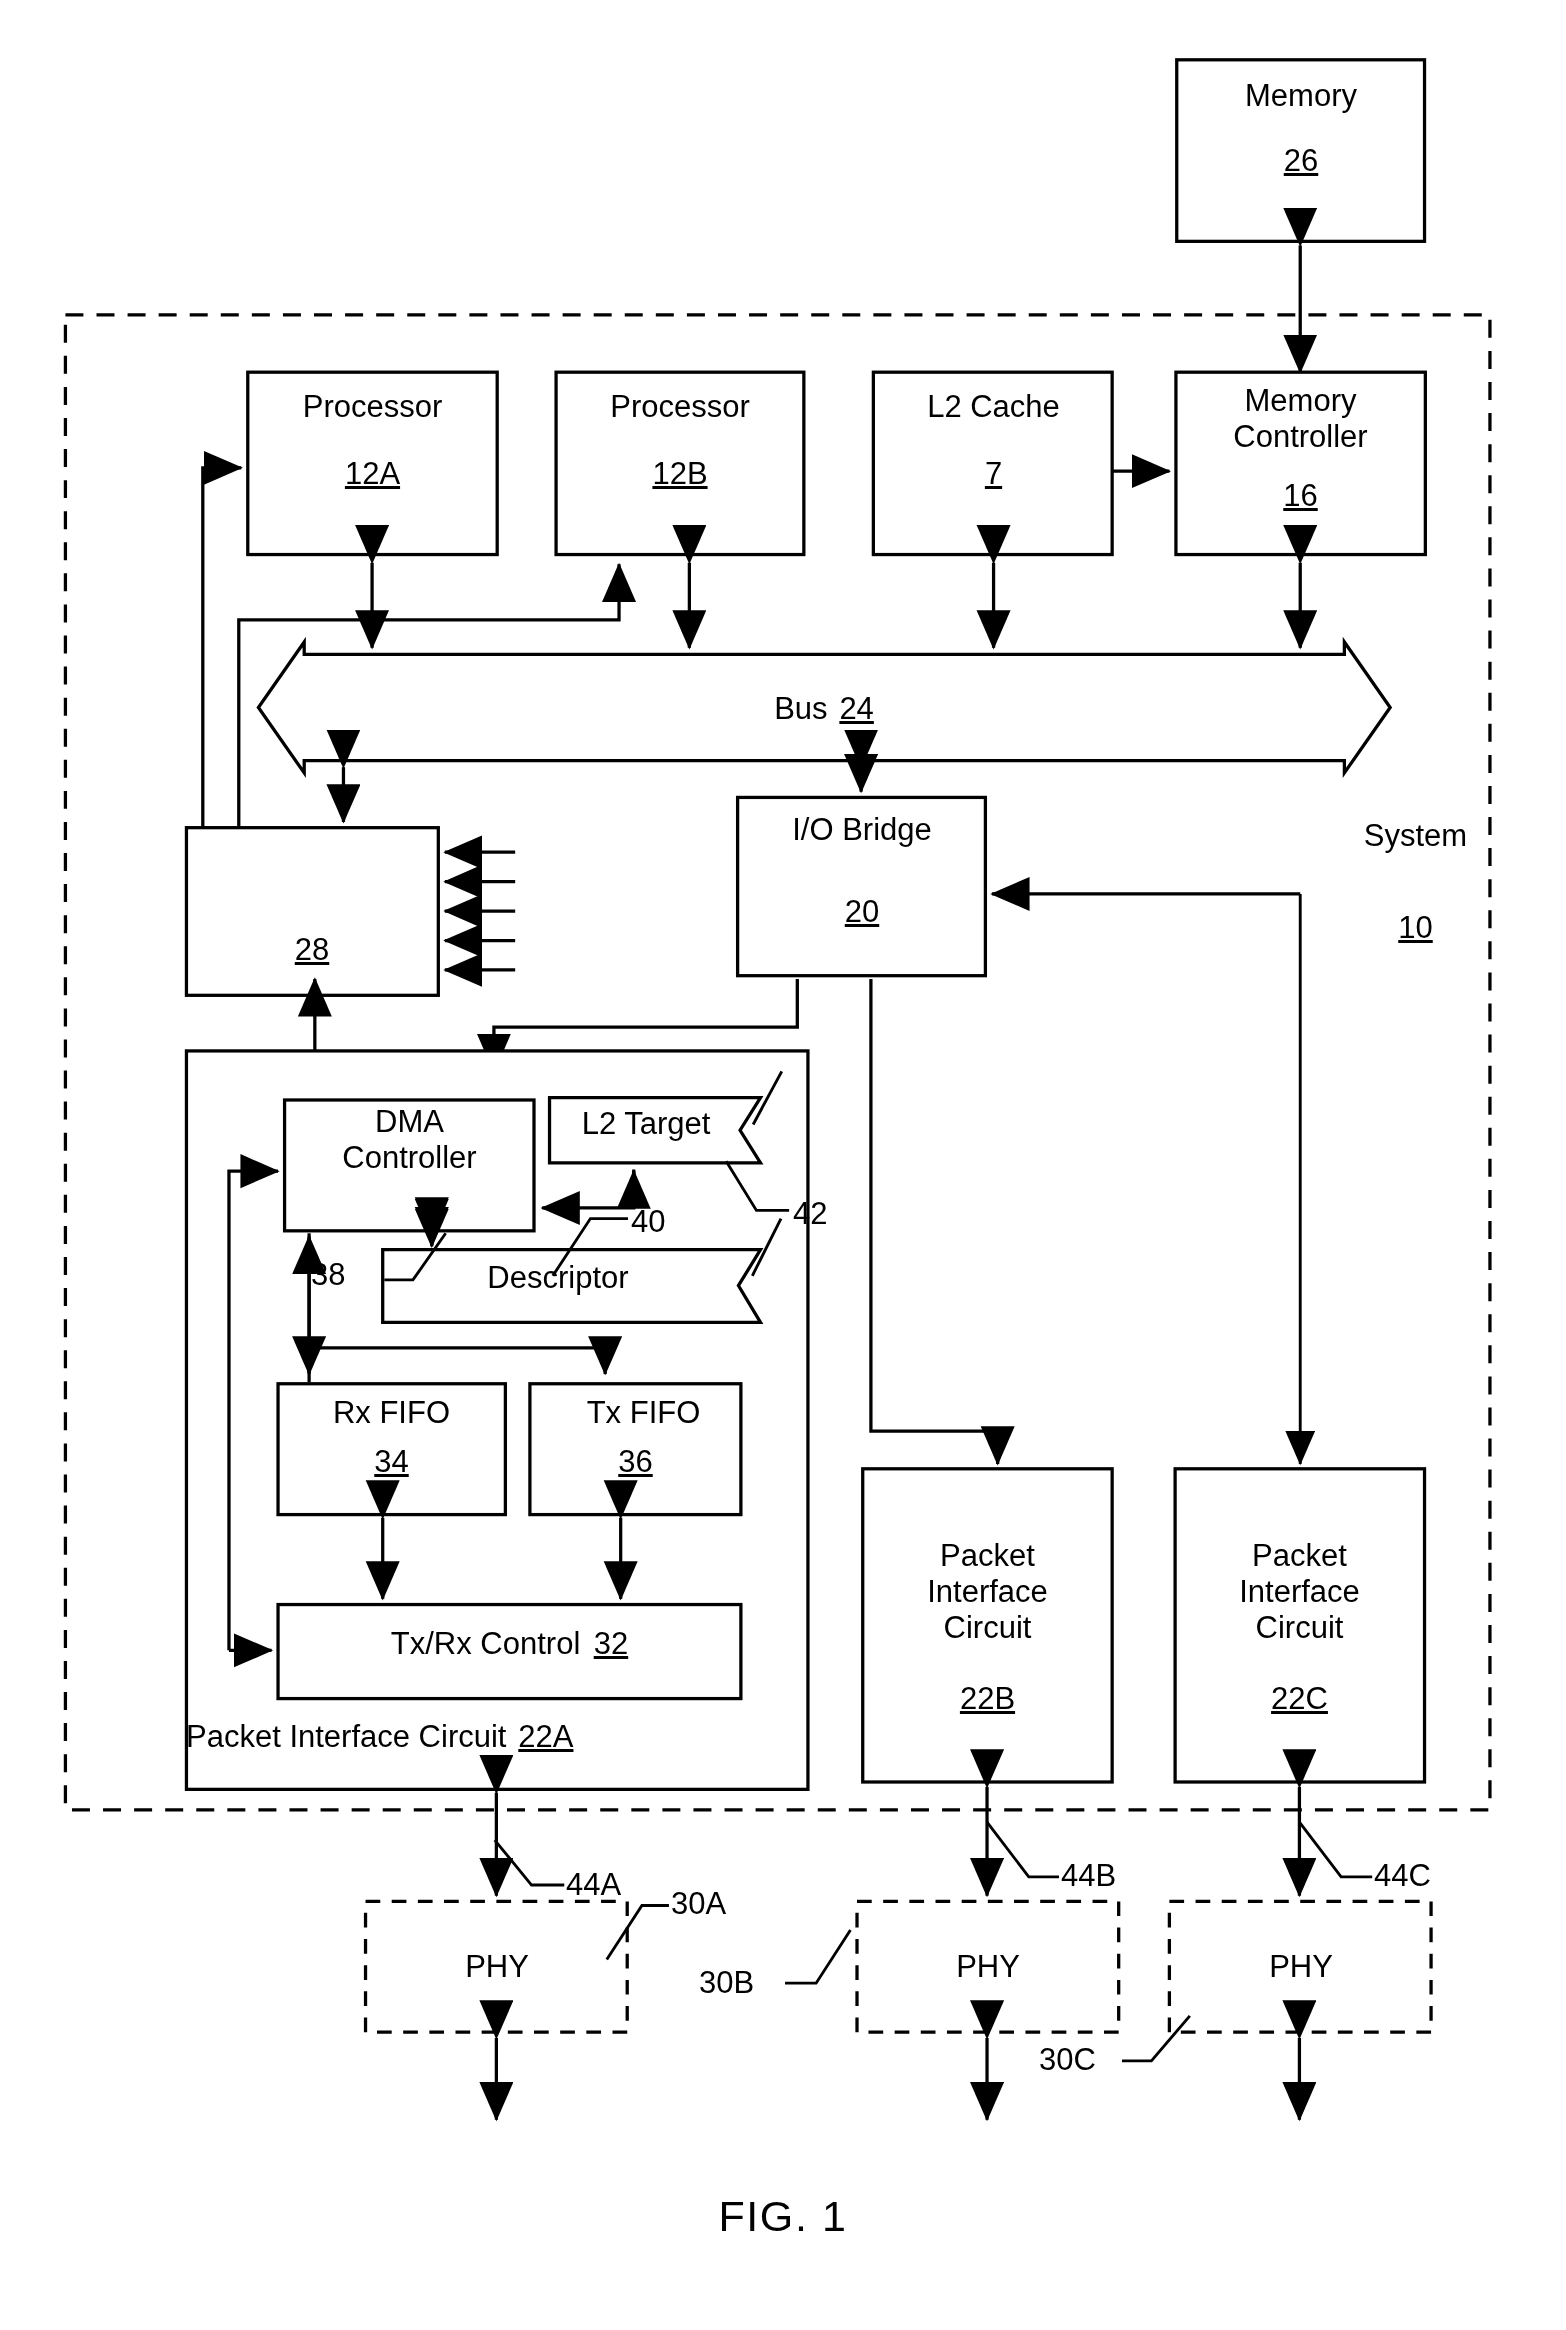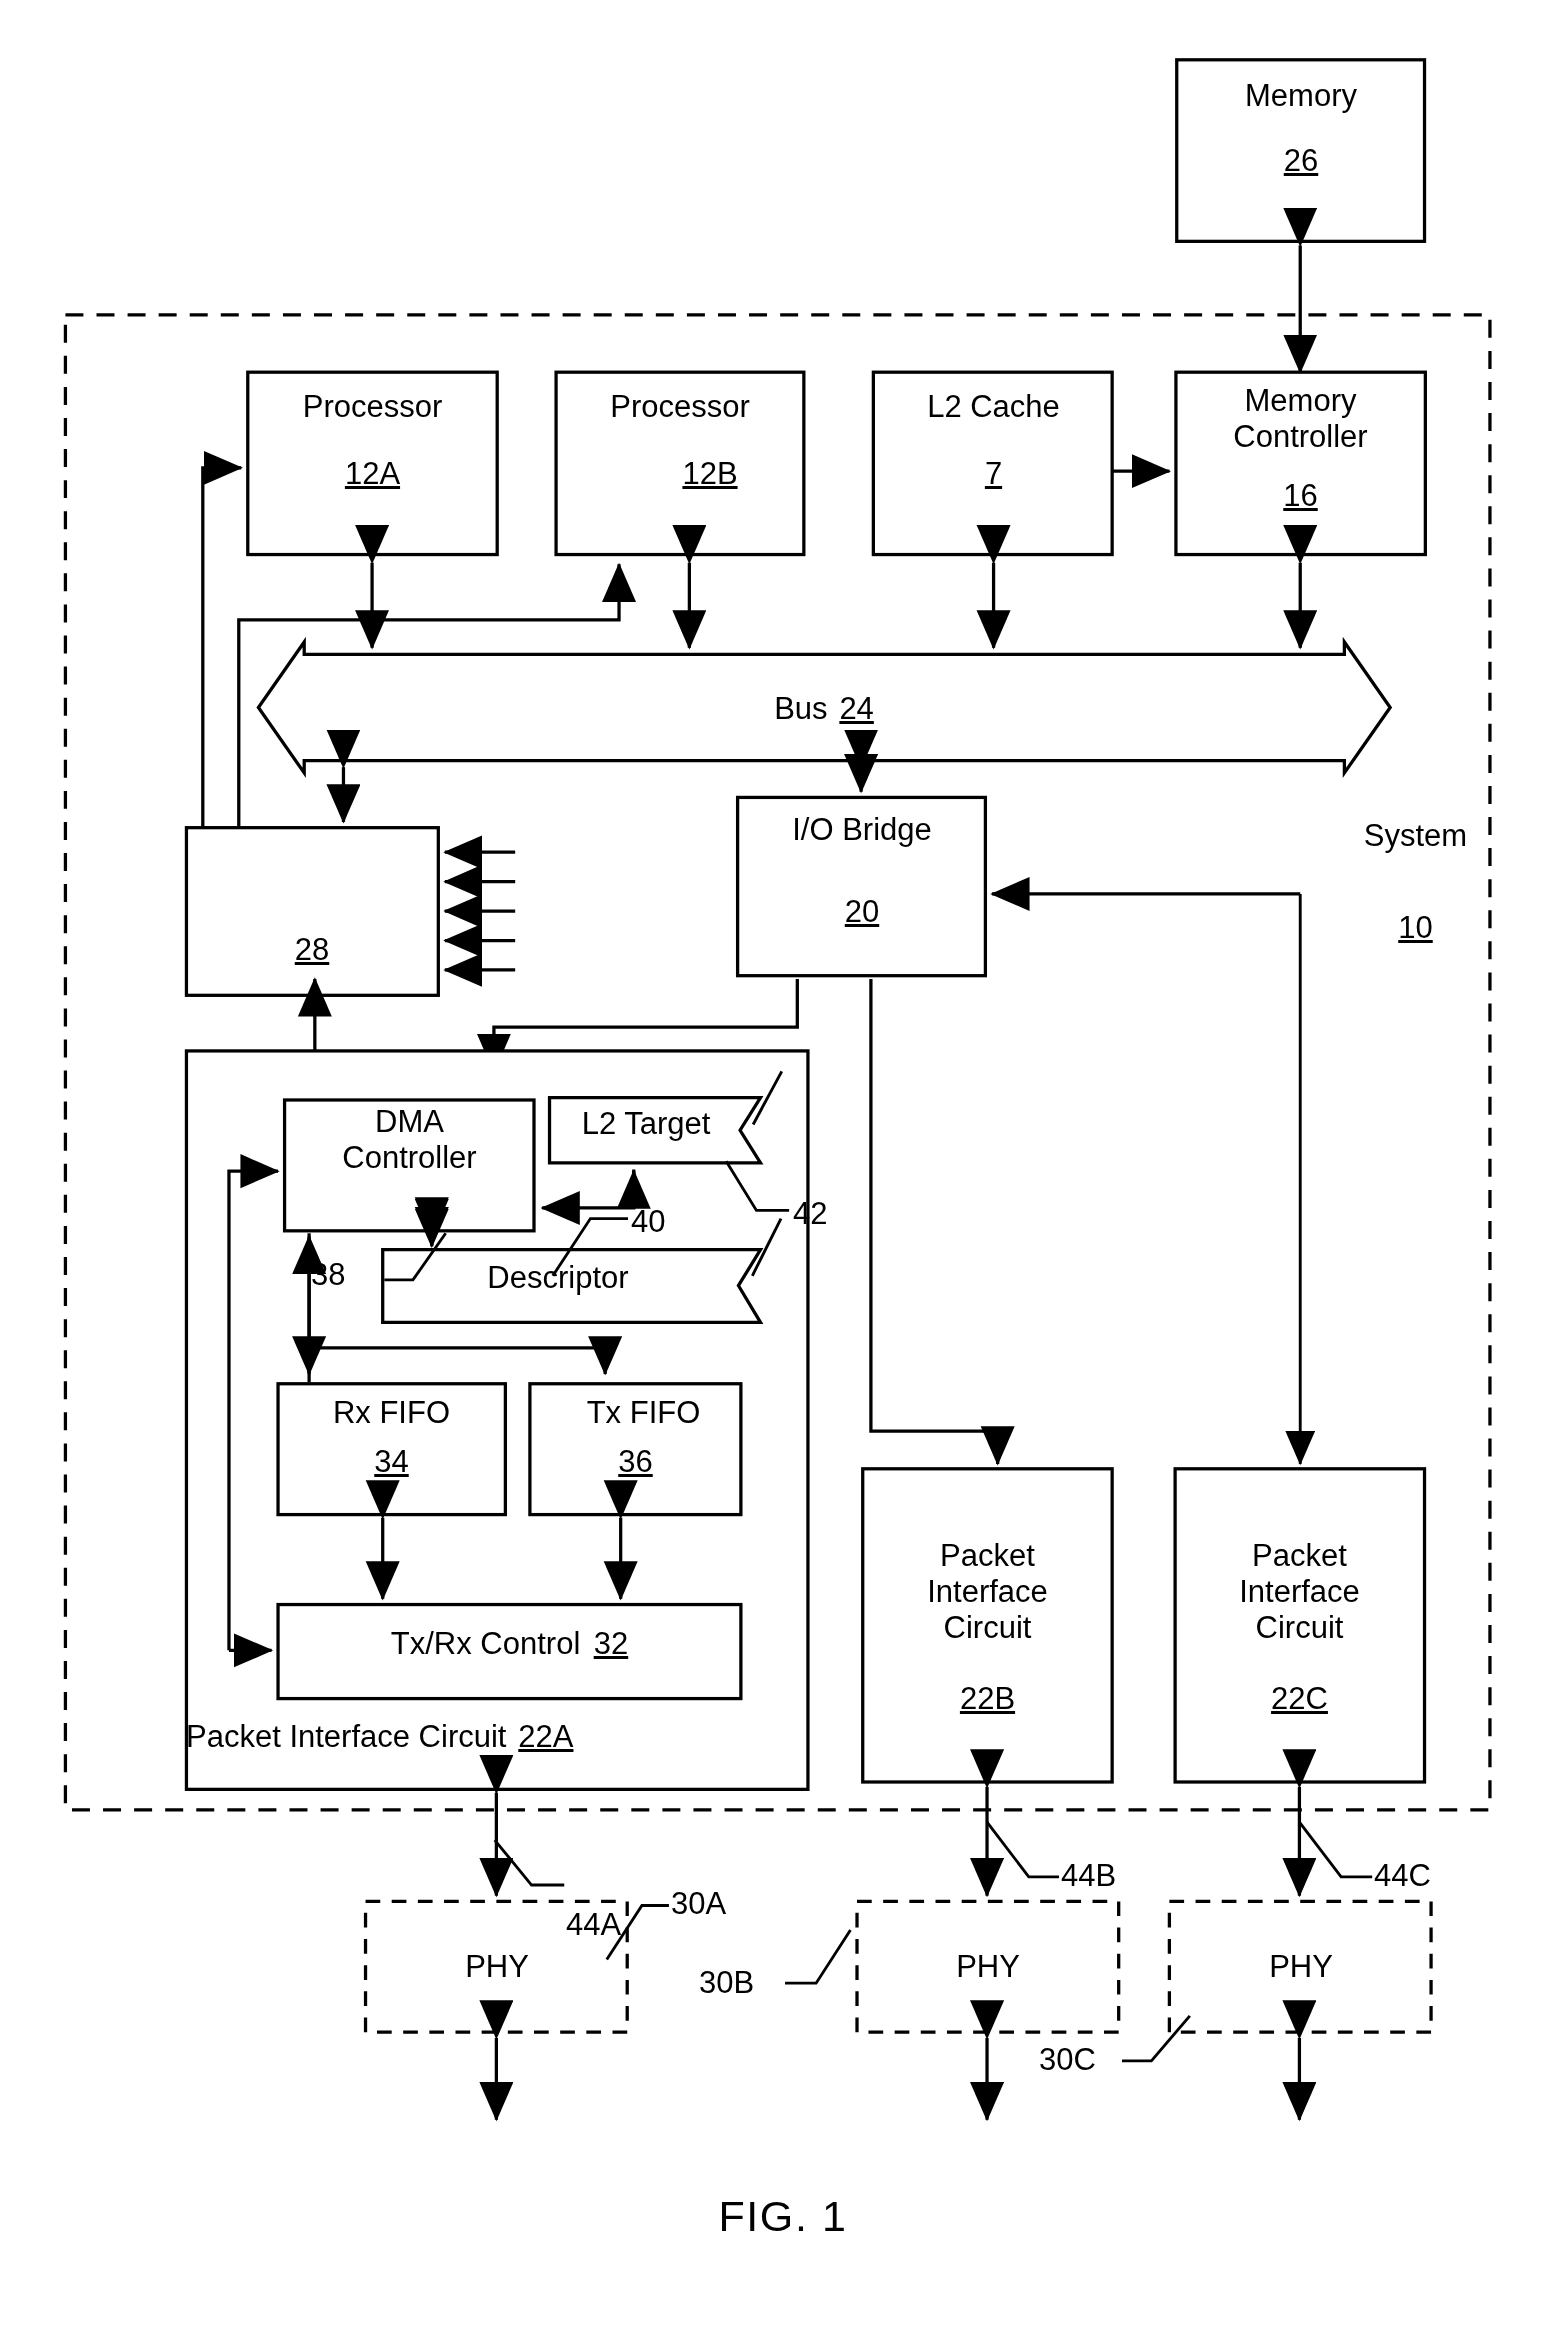--- a/index.html
+++ b/index.html
@@ -158,21 +158,21 @@
 <div style="position:absolute;left:248px;top:389px;width:249px;text-align:center;">
   <div class="lbl">Processor</div>
 </div>
 <div style="position:absolute;left:248px;top:456px;width:249px;text-align:center;">
   <span class="ref">12A</span>
 </div>
 
 <div style="position:absolute;left:556px;top:389px;width:248px;text-align:center;">
   <div class="lbl">Processor</div>
 </div>
-<div style="position:absolute;left:556px;top:456px;width:248px;text-align:center;padding-left:30px;">
+<div style="position:absolute;left:556px;top:456px;width:248px;text-align:center;">
   <span class="ref">12B</span>
 </div>
 
 <div style="position:absolute;left:874px;top:389px;width:239px;text-align:center;">
   <div class="lbl">L2 Cache</div>
 </div>
 <div style="position:absolute;left:874px;top:456px;width:239px;text-align:center;">
   <span class="ref">7</span>
 </div>
 
@@ -264,21 +264,21 @@
 
 <div style="position:absolute;left:1175px;top:1538px;width:249px;text-align:center;">
   <div class="lbl">Packet</div>
   <div class="lbl">Interface</div>
   <div class="lbl">Circuit</div>
 </div>
 <div style="position:absolute;left:1175px;top:1681px;width:249px;text-align:center;">
   <span class="ref">22C</span>
 </div>
 
-<div style="position:absolute;left:566px;top:1867px;margin-top:40px;">
+<div style="position:absolute;left:566px;top:1867px;">
   <span class="refnum">44A</span>
 </div>
 <div style="position:absolute;left:1061px;top:1858px;">
   <span class="refnum">44B</span>
 </div>
 <div style="position:absolute;left:1374px;top:1858px;">
   <span class="refnum">44C</span>
 </div>
 
 <div style="position:absolute;left:366px;top:1949px;width:262px;text-align:center;">

